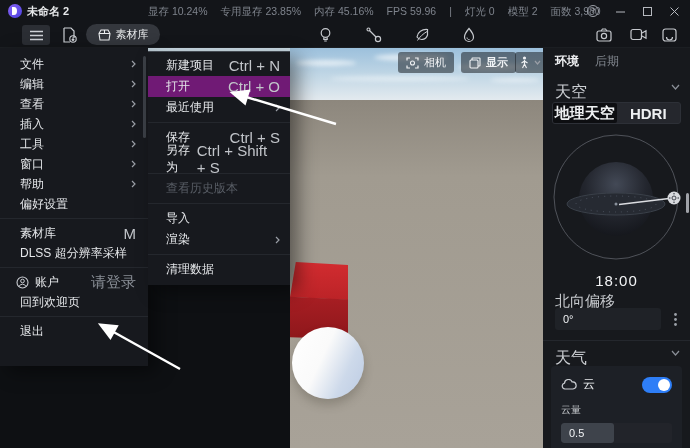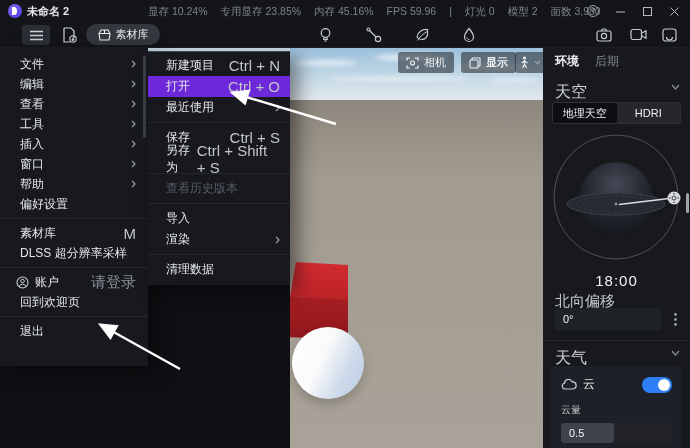--- a/index.html
+++ b/index.html
@@ -50,38 +50,38 @@
     box-shadow:0 6px 10px rgba(60,55,45,.25); }
   .vpbtn { position:absolute; top:4px; height:21px; background:rgba(28,32,38,.55); border-radius:3px;
     display:flex; align-items:center; gap:5px; padding:0 8px; color:#f0f2f4; font-size:11px; }
 
   
   .menu { position:absolute; background:#17191e; box-shadow:8px 6px 18px rgba(0,0,0,.45); }
   .menu-left { left:0; top:48px; width:148px; height:318px; padding-top:6px; }
   .menu-sub { left:148px; top:51px; width:142px; height:234px; padding-top:3px; border-top:1px solid rgba(200,220,235,.25); }
   .mrow { display:flex; align-items:center; height:20px; padding:0 12px 0 20px; font-size:12px; color:#e5e7ea; }
   .srow { display:flex; align-items:center; height:21px; padding:0 10px 0 18px; font-size:12px; color:#e5e7ea; }
-  .srow.hl { background:#6d28d9; }
+  .srow.hl { background:#701a75; }
   .srow.dis { color:#585d65; }
   .grow { flex:1; }
   .sc { font-size:15px; color:#c2c5ca; }
   .mdiv { height:1px; background:#24272d; margin:4px 0; }
   .chev { color:#9a9ea6; display:flex; }
   .mscroll { position:absolute; right:2px; top:8px; width:3px; height:82px; background:#3c4047; border-radius:2px; }
 
   
   .rpanel { position:absolute; left:543px; top:48px; width:147px; height:400px; background:#17191d; overflow:hidden; }
   .tab { position:absolute; top:5px; font-size:12px; }
   .tab.on { color:#f2f3f5; font-weight:bold; }
   .tab.off { color:#82878f; }
   .sect { position:absolute; left:12px; font-size:16px; color:#cbced2; }
   .sectchev { position:absolute; right:10px; color:#8a8f97; display:flex; }
   .seg { position:absolute; left:9px; top:54px; width:129px; height:22px; background:#25272d; border:1px solid #2d3037;
     border-radius:3px; display:flex; }
-  .seg > div { flex:1; display:flex; align-items:center; justify-content:center; font-size:11px; font-weight:normal; color:#eef0f2; border-radius:2px; }
+  .seg > div { flex:1; display:flex; align-items:center; justify-content:center; font-size:15px; font-weight:bold; color:#eef0f2; border-radius:2px; }
   .seg .sel { background:#0d0e11; }
   .time { position:absolute; left:0; top:224px; width:147px; text-align:center; font-size:15px; letter-spacing:1px; color:#f2f3f5; }
   .lbl { position:absolute; left:12px; font-size:15px; color:#c6c9cd; }
   .ninput { position:absolute; left:12px; top:260px; width:106px; height:22px; background:#1f2227; border-radius:3px;
     font-size:11px; color:#eef0f2; display:flex; align-items:center; padding-left:8px; }
   .kebab { position:absolute; left:124px; top:260px; width:16px; height:22px; display:flex; align-items:center;
     justify-content:center; color:#9ba0a8; }
   .pdiv { position:absolute; left:0; top:292px; width:147px; height:1px; background:#24272d; }
   .card { position:absolute; left:8px; top:318px; width:131px; height:130px; background:#1d2026; border-radius:4px; padding:10px; }
   .cloudrow { display:flex; align-items:center; gap:6px; color:#e9ebed; font-size:12px; }
@@ -363,30 +363,30 @@
     <div class="mrow">
         <span>查看</span>
         <span class="grow"></span>
         <span class="chev">
           <svg width="5" height="8" viewBox="0 0 5 8">
             <path d="M1 1 L4 4 L1 7" fill="none" stroke="currentColor" stroke-width="1.2"></path>
           </svg>
         </span>
       </div>
     <div class="mrow">
+        <span>插入</span>
+        <span class="grow"></span>
+        <span class="chev">
+          <svg width="5" height="8" viewBox="0 0 5 8">
+            <path d="M1 1 L4 4 L1 7" fill="none" stroke="currentColor" stroke-width="1.2"></path>
+          </svg>
+        </span>
+      </div>
+    <div class="mrow">
         <span>工具</span>
-        <span class="grow"></span>
-        <span class="chev">
-          <svg width="5" height="8" viewBox="0 0 5 8">
-            <path d="M1 1 L4 4 L1 7" fill="none" stroke="currentColor" stroke-width="1.2"></path>
-          </svg>
-        </span>
-      </div>
-    <div class="mrow">
-        <span>插入</span>
         <span class="grow"></span>
         <span class="chev">
           <svg width="5" height="8" viewBox="0 0 5 8">
             <path d="M1 1 L4 4 L1 7" fill="none" stroke="currentColor" stroke-width="1.2"></path>
           </svg>
         </span>
       </div>
     <div class="mrow">
         <span>窗口</span>
         <span class="grow"></span>

